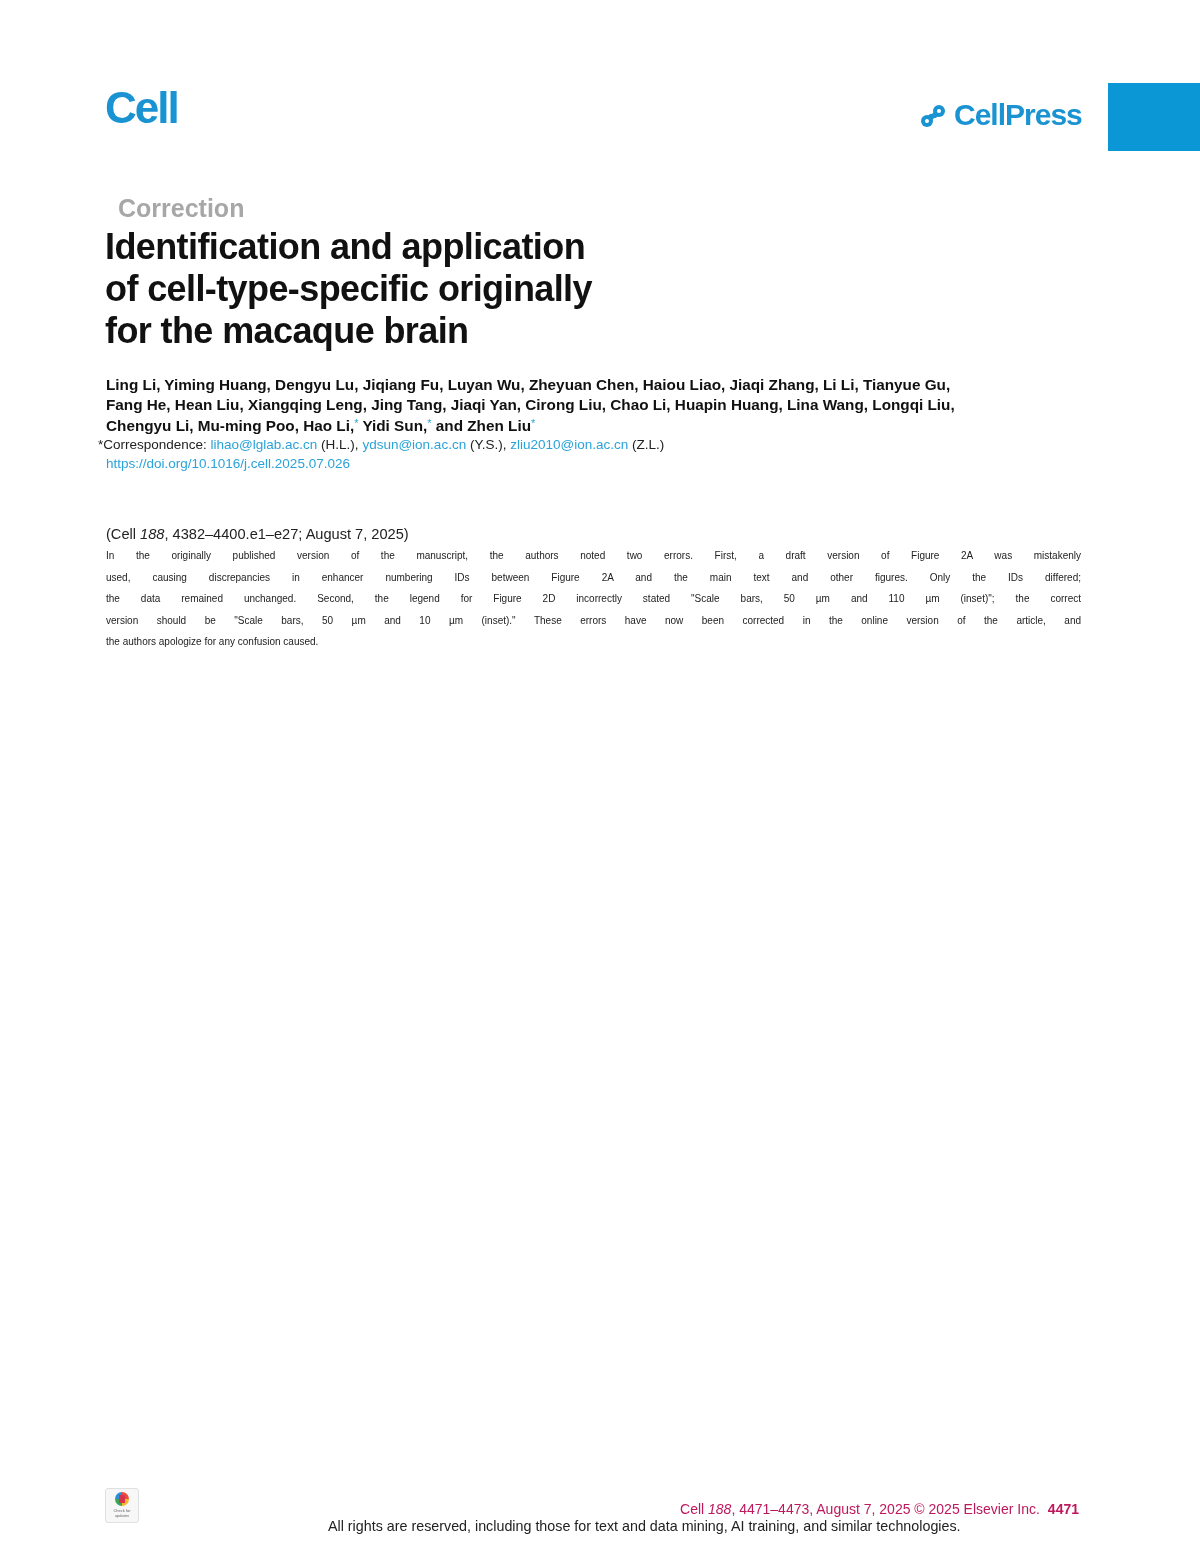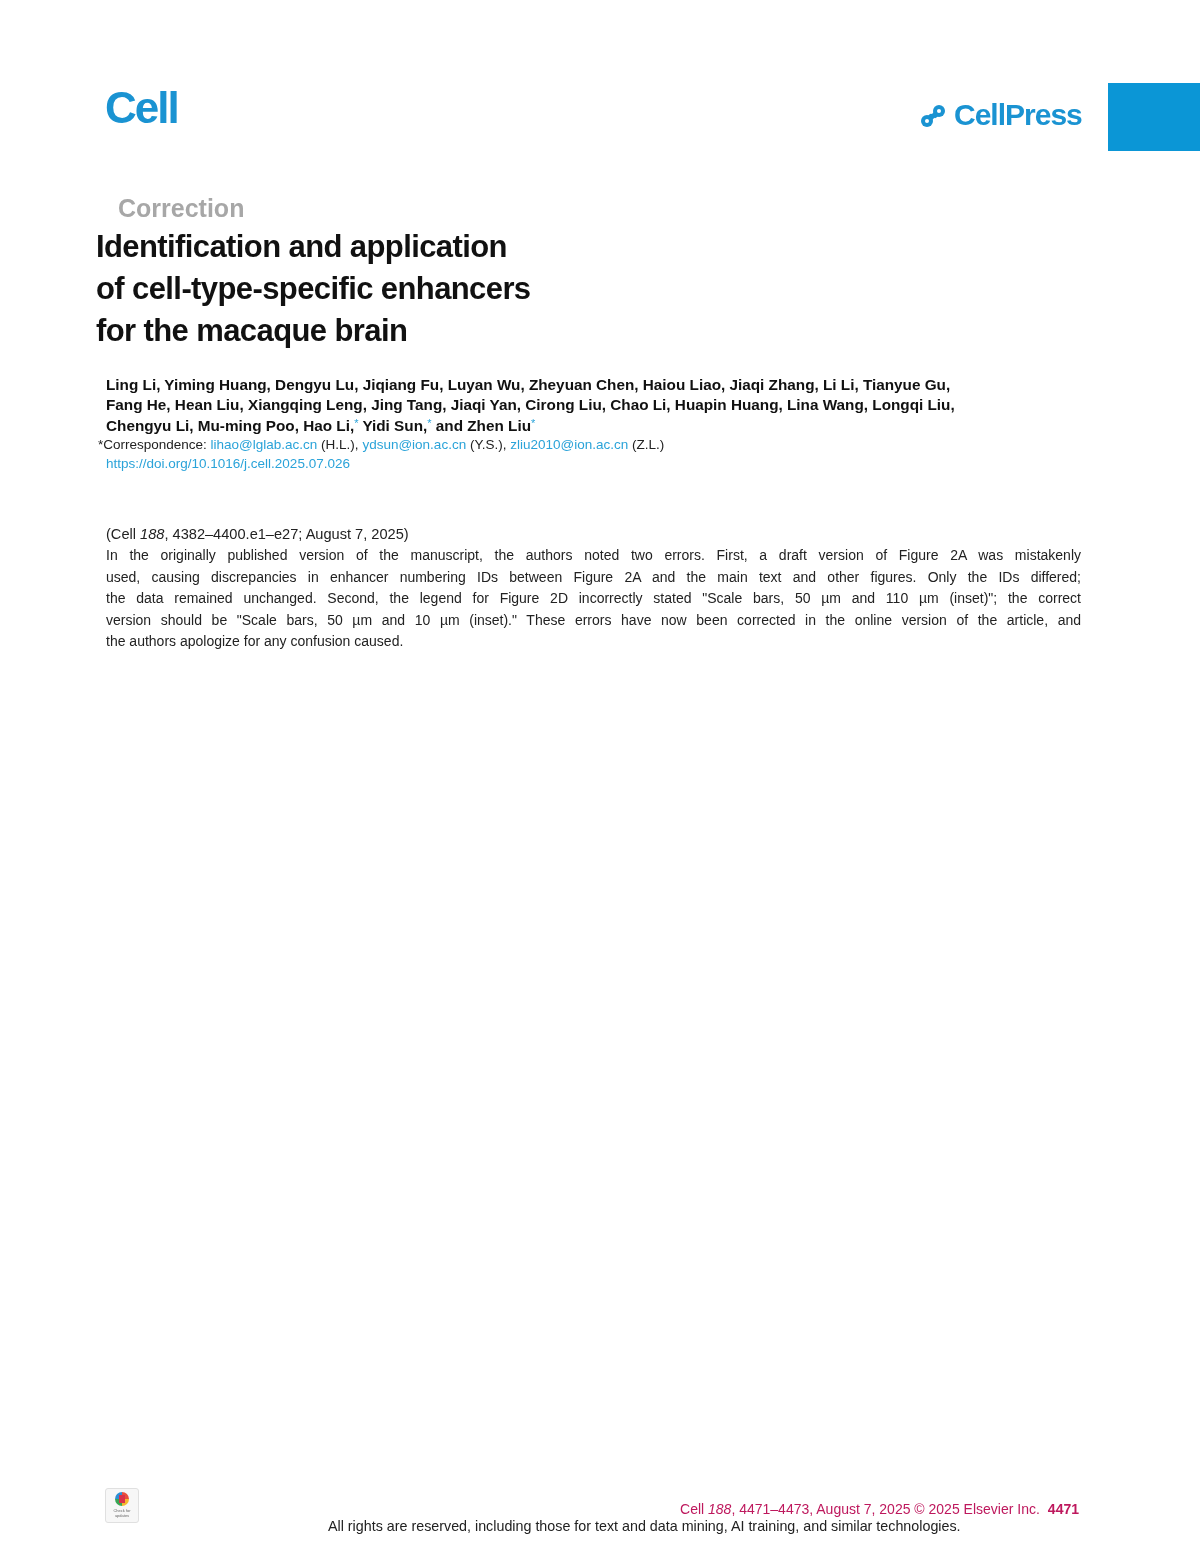--- a/index.html
+++ b/index.html
@@ -4,30 +4,30 @@
   <style>
     html, body { margin: 0; padding: 0; background: #ffffff; }
     body { width: 1200px; height: 1557px; position: relative; overflow: hidden;
       font-family: "Liberation Sans", sans-serif; color: #111; }
     .abs { position: absolute; }
     .journal-logo { left: 105px; top: 86px; font-size: 44px; font-weight: bold; color: #1a93d2; letter-spacing: -2px; line-height: 1; }
     .publisher { left: 918px; top: 100px; display: flex; align-items: flex-end; gap: 6px; }
     .publisher-name { font-size: 30px; font-weight: bold; color: #1a93d2; letter-spacing: -1px; line-height: 1; }
     .blue-tab { left: 1108px; top: 83px; width: 92px; height: 68px; background: #0b96d6; }
     .article-type { left: 106px; top: 196px; font-size: 25px; font-weight: bold; color: #a7a7a7; line-height: 1; margin-left: 12px; }
-    .title { left: 96px; top: 226px; width: 600px; font-size: 31px; font-weight: bold; line-height: 42px; color: #111; letter-spacing: -0.6px; }
+    .title { left: 105px; top: 226px; width: 600px; font-size: 36px; font-weight: bold; line-height: 42px; color: #111; letter-spacing: -0.6px; }
     .title div { white-space: nowrap; }
     .authors { left: 106px; top: 375px; width: 980px; font-size: 15.3px; font-weight: bold; line-height: 19.5px; color: #111; }
     .authors div { white-space: nowrap; }
     .star { color: #2aa3d9; font-weight: normal; vertical-align: 4px; font-size: 11px; }
     .corr { left: 98px; top: 436px; font-size: 13.5px; line-height: 18px; color: #222; white-space: nowrap; }
     .link { color: #2aa3d9; }
     .doi { left: 106px; top: 455px; font-size: 13.5px; line-height: 18px; }
     .citation { left: 106px; top: 524px; font-size: 14.6px; line-height: 20px; color: #222; white-space: nowrap; }
-    .body-text { left: 106px; top: 545px; width: 975px; font-size: 14px; line-height: 21.5px; color: #222; text-align: justify; }
+    .body-text { left: 106px; top: 545px; width: 975px; font-size: 10px; line-height: 21.5px; color: #222; text-align: justify; }
     .body-text div { white-space: nowrap; text-align: justify; text-align-last: justify; }
     .body-text div.last { text-align-last: left; }
     .badge { left: 105px; top: 1488px; width: 32px; height: 33px; border: 1px solid #e0e0e0; border-radius: 3px; background: #f7f7f7; display: flex; flex-direction: column; align-items: center; }
     .badge-circle { width: 14px; height: 14px; border-radius: 50%; margin-top: 3px;
       background: conic-gradient(#e94f3d 0 25%, #f5b82e 25% 50%, #3aa655 50% 75%, #2b8fd6 75% 100%); position: relative; }
     .badge-circle::after { content: ""; position: absolute; left: 4px; top: 3px; width: 6px; height: 8px; background: #d8334a; }
     .badge-label { font-size: 4px; color: #666; line-height: 5px; text-align: center; margin-top: 2px; }
     .footer-line1 { right: 121px; top: 1500px; font-size: 14px; line-height: 18px; color: #be185d; white-space: nowrap; }
     .footer-line1 b { margin-left: 8px; }
     .footer-line2 { left: 328px; top: 1517px; font-size: 14.3px; line-height: 18px; color: #222; white-space: nowrap; }
@@ -50,21 +50,21 @@
   </svg>
   <span class="publisher-name">CellPress</span>
 </div>
 
 <div class="abs blue-tab"></div>
 
 <div class="abs article-type">Correction</div>
 
 <div class="abs title">
   <div>Identification and application</div>
-  <div>of cell-type-specific enhancers</div>
+  <div>of cell-type-specific originally</div>
   <div>for the macaque brain</div>
 </div>
 
 <div class="abs authors">
   <div>Ling Li, Yiming Huang, Dengyu Lu, Jiqiang Fu, Luyan Wu, Zheyuan Chen, Haiou Liao, Jiaqi Zhang, Li Li, Tianyue Gu,</div>
   <div>Fang He, Hean Liu, Xiangqing Leng, Jing Tang, Jiaqi Yan, Cirong Liu, Chao Li, Huapin Huang, Lina Wang, Longqi Liu,</div>
   <div>
     <span>Chengyu Li, Mu-ming Poo, Hao Li,</span><span class="star">*</span><span> Yidi Sun,</span><span class="star">*</span><span> and Zhen Liu</span><span class="star">*</span>
   </div>
 </div>

